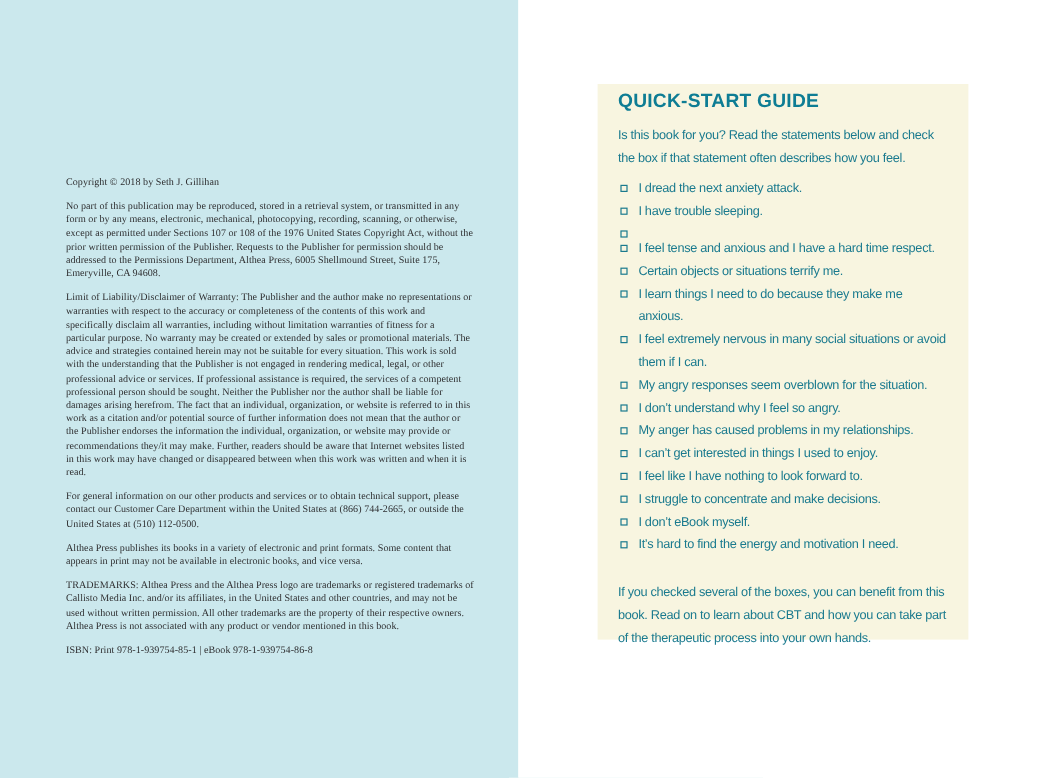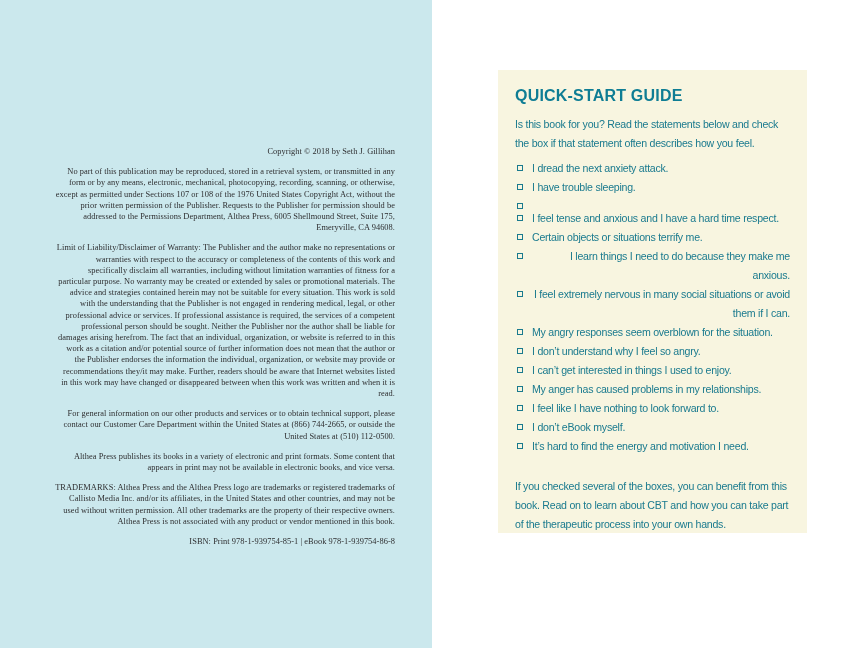--- a/index.html
+++ b/index.html
@@ -26,35 +26,35 @@
     width: 397px;
   }
   .copyright-block p {
     margin: 0 0 9px 0;
     width: 340px;
     font-family: "Liberation Serif", "DejaVu Serif", serif;
     font-size: 8.4px;
     line-height: 11.2px;
     letter-spacing: 0.05px;
     color: #2e2e30;
-    text-align: right;
+    text-align: left;
   }
   
   .page-right {
     width: 432px; height: 648px;
     background: #ffffff;
     flex: none;
     position: relative;
   }
   .guide-box {
     position: absolute;
     left: 66px; top: 70px;
     width: 309px; height: 463px;
     background: #f8f5e0;
-    padding: 17px 17px 0 17px;
+    padding: 6px 17px 0 17px;
   }
   .guide-title {
     margin: 0 0 10px 0;
     font-size: 16px;
     font-weight: bold;
     letter-spacing: 0.2px;
     color: #0e7d94;
   }
   .guide-intro {
     margin: 0 0 6px 0;
@@ -67,21 +67,20 @@
     list-style: none;
     margin: 0; padding: 0;
   }
   .checklist li {
     display: flex;
     align-items: flex-start;
     font-size: 10.6px;
     line-height: 19px;
     letter-spacing: -0.25px;
     color: #1a7a8e;
-    text-align: right;
   }
   .checkbox {
     flex: none;
     width: 6px; height: 6px;
     border: 1.2px solid #1a7a8e;
     margin: 6px 9px 0 2px;
     background: transparent;
   }
   .guide-outro {
     margin: 21px 0 0 0;
@@ -143,29 +142,33 @@
         <li>
             <span class="checkbox"></span>
             <span>My angry responses seem overblown for the situation.</span>
           </li>
         <li>
             <span class="checkbox"></span>
             <span>I don’t understand why I feel so angry.</span>
           </li>
         <li>
             <span class="checkbox"></span>
+            <span>My anger has caused problems in my relationships.</span>
+          </li>
+        <li>
+            <span class="checkbox"></span>
             <span>I can’t get interested in things I used to enjoy.</span>
           </li>
         <li>
             <span class="checkbox"></span>
-            <span>My anger has caused problems in my relationships.</span>
+            <span>I feel like I have nothing to look forward to.</span>
           </li>
         <li>
             <span class="checkbox"></span>
-            <span>I feel like I have nothing to look forward to.</span>
+            <span>I struggle to concentrate and make decisions.</span>
           </li>
         <li>
             <span class="checkbox"></span>
             <span>I don’t eBook myself.</span>
           </li>
         <li>
             <span class="checkbox"></span>
             <span>It’s hard to find the energy and motivation I need.</span>
           </li>
       </ul>

